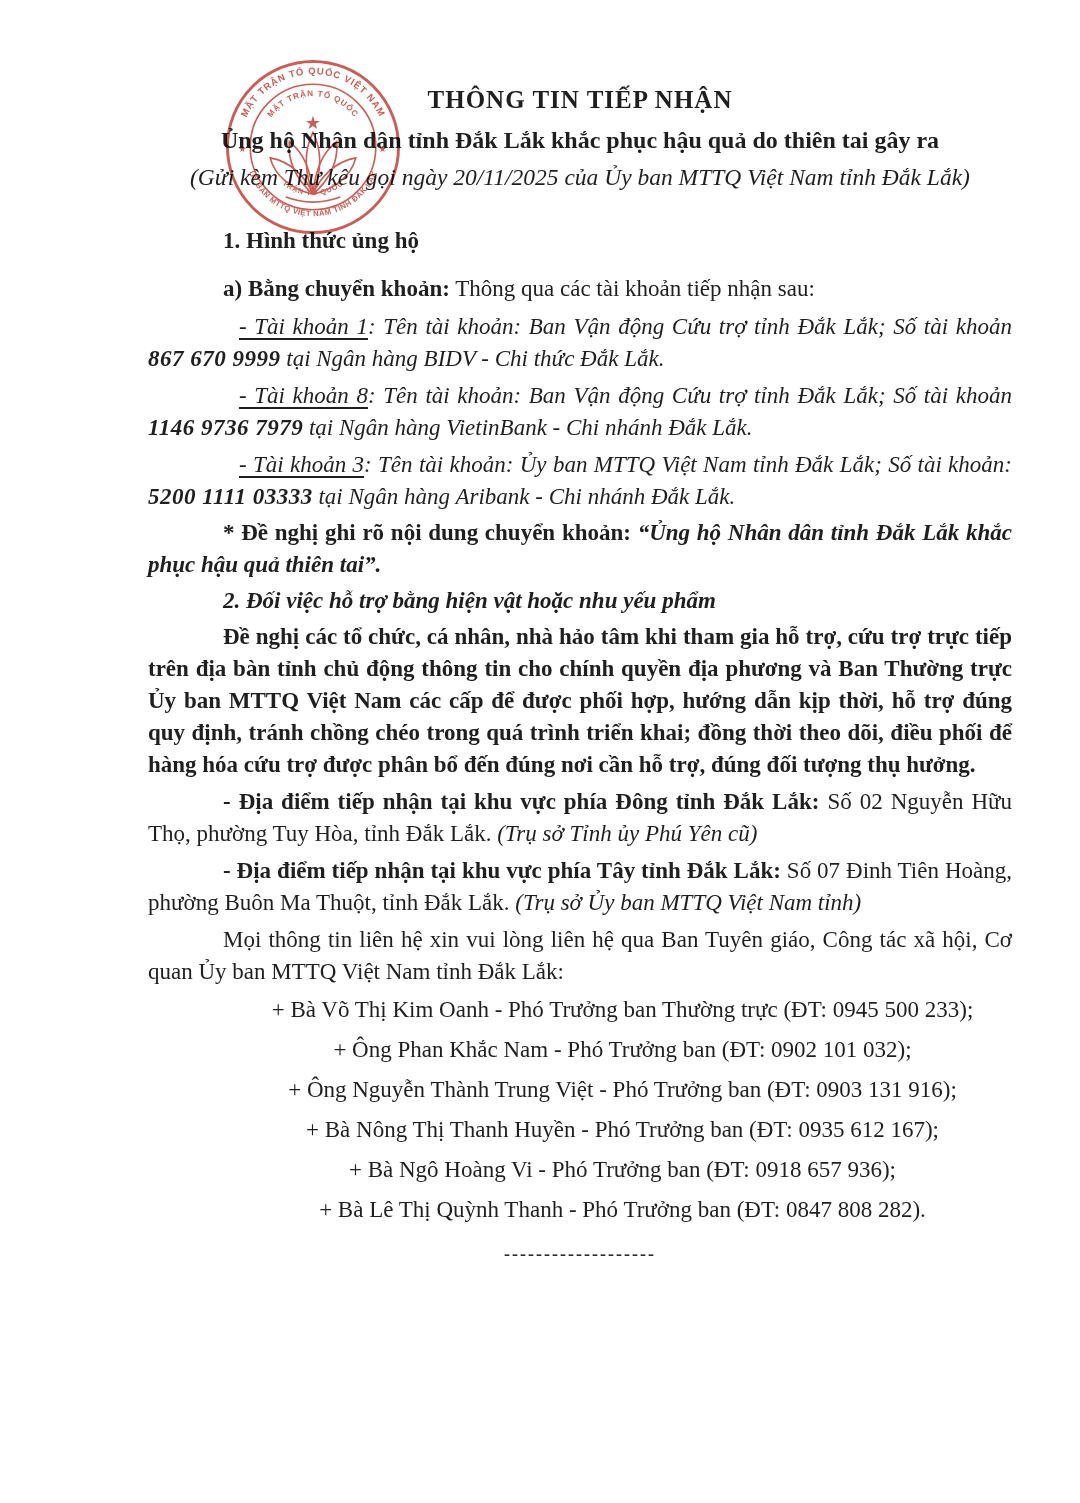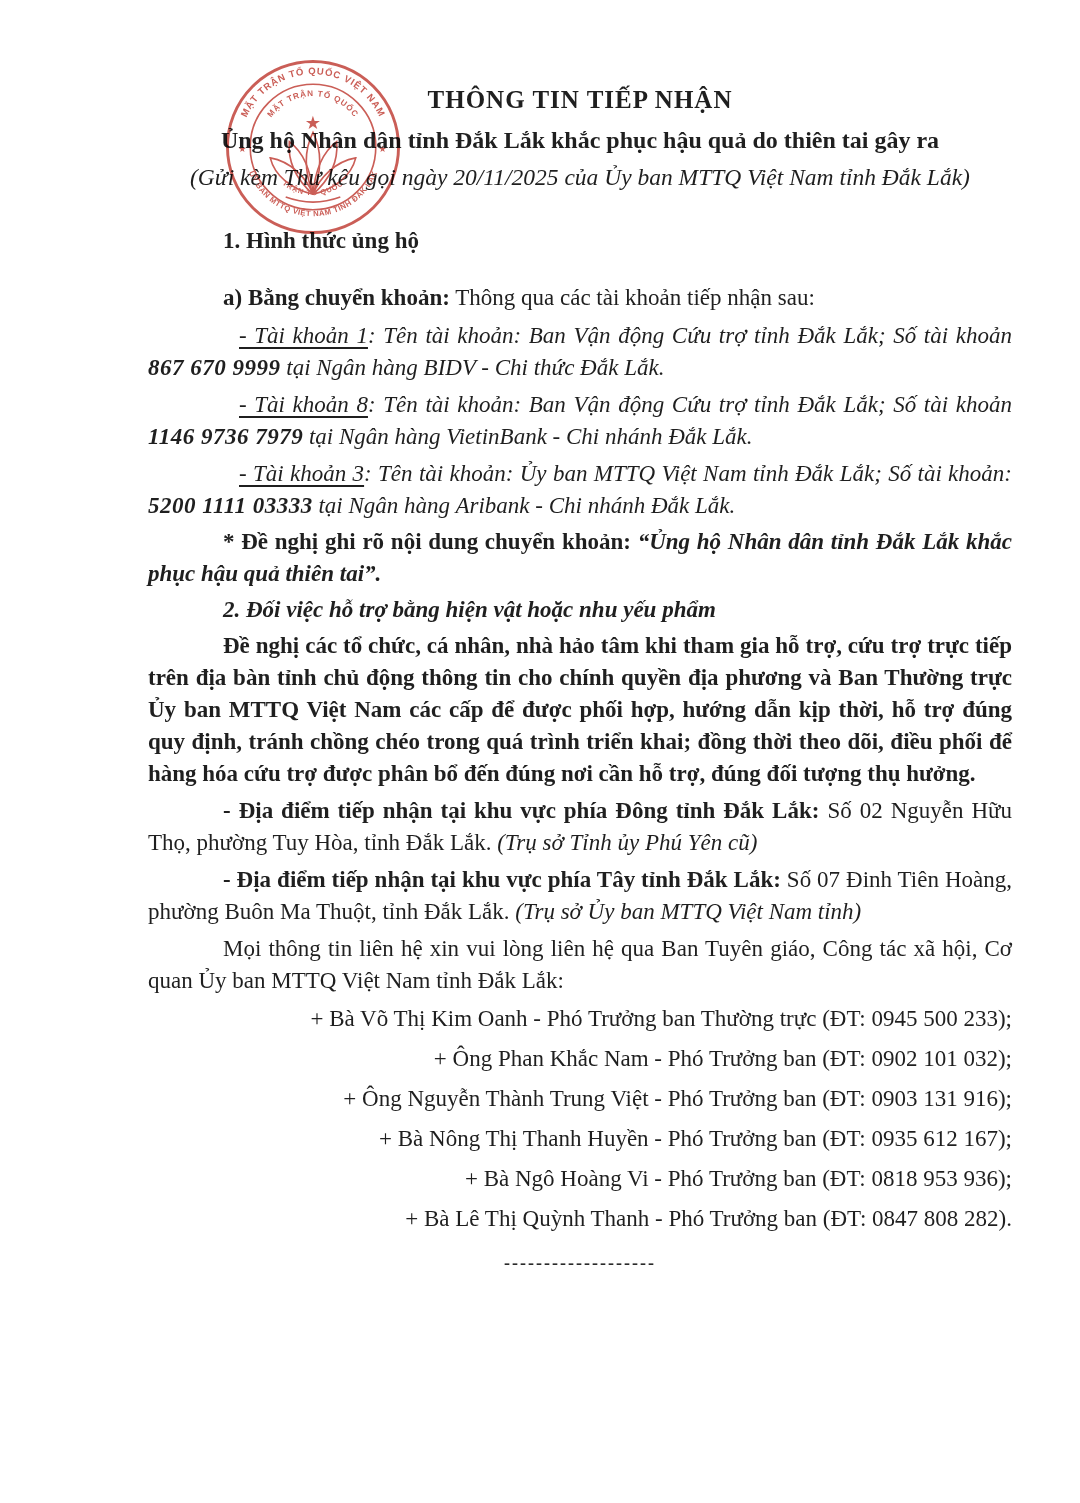--- a/index.html
+++ b/index.html
@@ -14,28 +14,28 @@
     box-sizing:border-box;
     font-size:23px;line-height:32px;
   }
   p{margin:0;}
   .center{text-align:center;}
   .doc-title{font-size:25px;font-weight:bold;letter-spacing:1px;}
   .doc-subtitle{font-size:24px;font-weight:bold;margin-top:8px;}
   .doc-note{font-style:italic;margin-top:5px;font-size:23.5px;}
   .h-num{font-weight:bold;margin-top:32px;text-indent:75px;}
   .para{text-align:justify;text-indent:75px;}
-  .mt10{margin-top:25px;}
+  .mt10{margin-top:16px;}
   .mt6{margin-top:6px;}
   .mt5{margin-top:5px;}
   .mt4{margin-top:4px;font-weight:bold;}
   .acc{font-style:italic;}
   .acc u{text-underline-offset:4px;margin-left:16px;}
   .acc b{letter-spacing:0.5px;}
-  .contact{text-indent:85px;margin-top:8px;text-align:right;}
+  .contact{text-indent:85px;margin-top:8px;text-align:center;}
   .contact.first{margin-top:6px;}
   .divider{margin-top:12px;text-align:center;letter-spacing:2px;color:#2a2a2a;font-weight:bold;font-size:18px;}
   .stamp{
     position:absolute;left:218px;top:56px;width:190px;height:182px;
     opacity:0.82;mix-blend-mode:multiply;pointer-events:none;
   }
   .stamp text{font-family:"Liberation Sans","DejaVu Sans",sans-serif;font-weight:bold;}
 </style>
 </head>
 <body>
@@ -66,21 +66,21 @@
   <p class="para mt5"><b>- Địa điểm tiếp nhận tại khu vực phía Đông tỉnh Đắk Lắk:</b><span> Số 02 Nguyễn Hữu Thọ, phường Tuy Hòa, tỉnh Đắk Lắk. </span><i>(Trụ sở Tỉnh ủy Phú Yên cũ)</i></p>
 
   <p class="para mt5"><b>- Địa điểm tiếp nhận tại khu vực phía Tây tỉnh Đắk Lắk:</b><span> Số 07 Đinh Tiên Hoàng, phường Buôn Ma Thuột, tỉnh Đắk Lắk. </span><i>(Trụ sở Ủy ban MTTQ Việt Nam tỉnh)</i></p>
 
   <p class="para mt5">Mọi thông tin liên hệ xin vui lòng liên hệ qua Ban Tuyên giáo, Công tác xã hội, Cơ quan Ủy ban MTTQ Việt Nam tỉnh Đắk Lắk:</p>
 
   <p class="contact first">+ Bà Võ Thị Kim Oanh - Phó Trưởng ban Thường trực (ĐT: 0945 500 233);</p>
   <p class="contact">+ Ông Phan Khắc Nam - Phó Trưởng ban (ĐT: 0902 101 032);</p>
   <p class="contact">+ Ông Nguyễn Thành Trung Việt - Phó Trưởng ban (ĐT: 0903 131 916);</p>
   <p class="contact">+ Bà Nông Thị Thanh Huyền - Phó Trưởng ban (ĐT: 0935 612 167);</p>
-  <p class="contact">+ Bà Ngô Hoàng Vi - Phó Trưởng ban (ĐT: 0818 953 936);</p>
+  <p class="contact">+ Bà Ngô Hoàng Vi - Phó Trưởng ban (ĐT: 0918 657 936);</p>
   <p class="contact">+ Bà Lê Thị Quỳnh Thanh - Phó Trưởng ban (ĐT: 0847 808 282).</p>
 
   <p class="divider">-------------------</p>
 </div>
 
 <svg class="stamp" viewBox="0 0 200 200" aria-hidden="true">
   <g stroke="#bf3a31" fill="none">
     <circle cx="100" cy="100" r="94" stroke-width="3.2"></circle>
     <circle cx="100" cy="100" r="69" stroke-width="1.8"></circle>
   </g>

